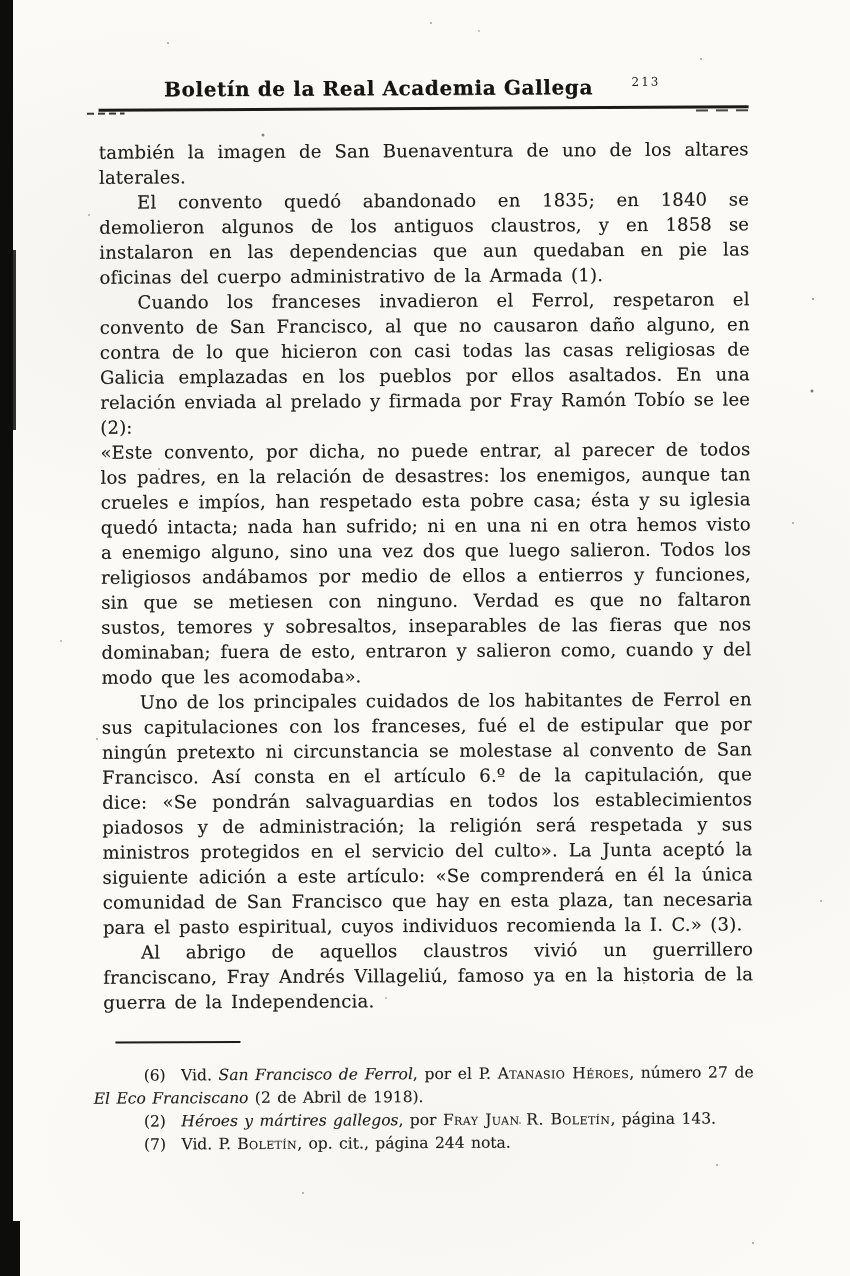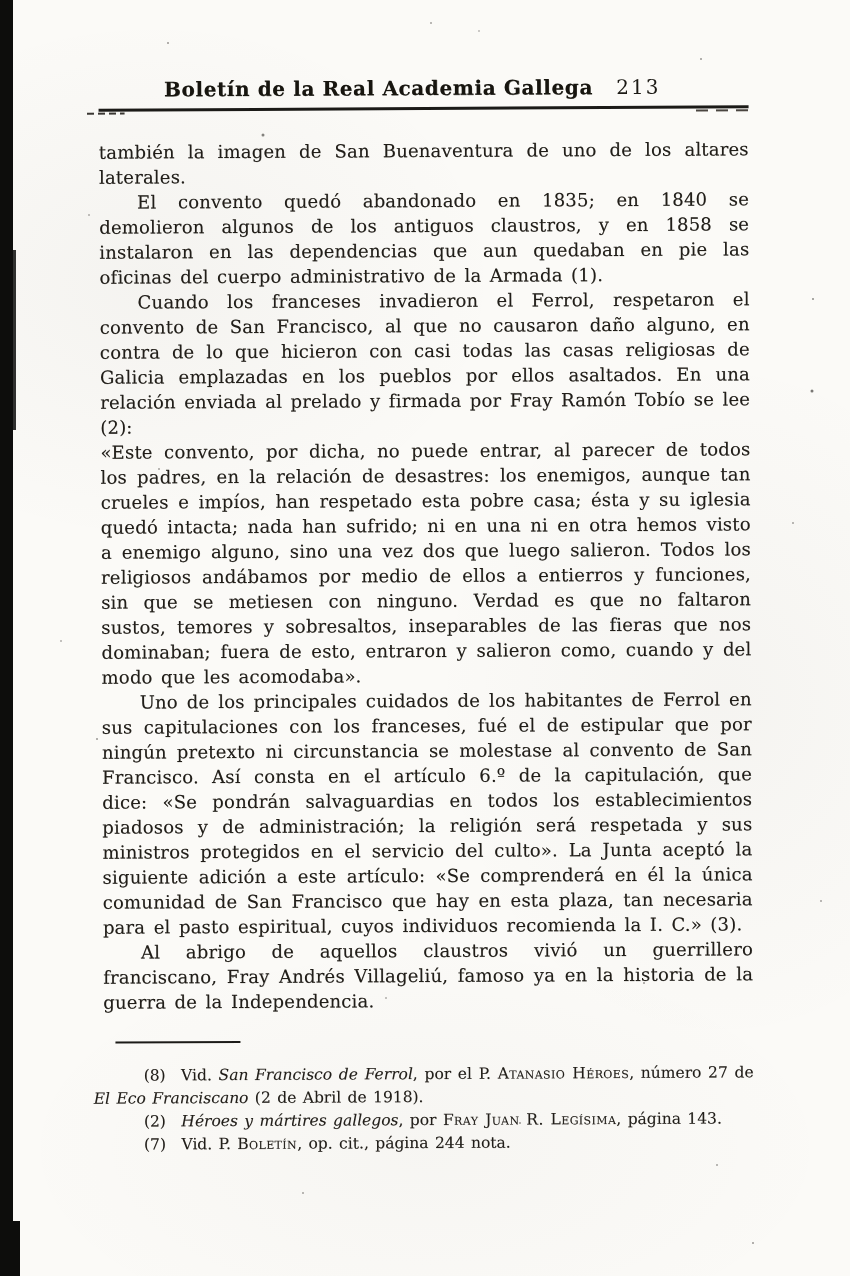--- a/index.html
+++ b/index.html
@@ -89,21 +89,21 @@
     font-size: 20px;
     font-weight: bold;
     letter-spacing: 0.6px;
     color: #17150f;
     text-shadow: 0.3px 0.3px 0.4px rgba(23,21,15,0.55);
     white-space: nowrap;
   }
   .header-page {
     position: absolute;
     right: 88px; top: 76px;
-    font-size: 20px;
+    font-size: 12px;
     letter-spacing: 2px;
     color: #1c1a15;
   }
   .header-rule {
     position: relative;
     margin-top: 4px;
     height: 2.5px;
     background: #1b1a17;
   }
   .header-rule::before {
@@ -174,19 +174,19 @@
         <p class="para indent">El convento quedó abandonado en 1835; en 1840 se demolieron algunos de los antiguos claustros, y en 1858 se instalaron en las dependencias que aun quedaban en pie las oficinas del cuerpo administrativo de la Armada (1).</p>
         <p class="para indent">Cuando los franceses invadieron el Ferrol, respetaron el convento de San Francisco, al que no causaron daño alguno, en contra de lo que hicieron con casi todas las casas religiosas de Galicia emplazadas en los pueblos por ellos asaltados. En una relación enviada al prelado y firmada por Fray Ramón Tobío se lee (2):</p>
         <p class="para">«Este convento, por dicha, no puede entrar, al parecer de todos los padres, en la relación de desastres: los enemigos, aunque tan crueles e impíos, han respetado esta pobre casa; ésta y su iglesia quedó intacta; nada han sufrido; ni en una ni en otra hemos visto a enemigo alguno, sino una vez dos que luego salieron. Todos los religiosos andábamos por medio de ellos a entierros y funciones, sin que se metiesen con ninguno. Verdad es que no faltaron sustos, temores y sobresaltos, inseparables de las fieras que nos dominaban; fuera de esto, entraron y salieron como, cuando y del modo que les acomodaba».</p>
         <p class="para indent">Uno de los principales cuidados de los habitantes de Ferrol en sus capitulaciones con los franceses, fué el de estipular que por ningún pretexto ni circunstancia se molestase al convento de San Francisco. Así consta en el artículo 6.º de la capitulación, que dice: «Se pondrán salvaguardias en todos los establecimientos piadosos y de administración; la religión será respetada y sus ministros protegidos en el servicio del culto». La Junta aceptó la siguiente adición a este artículo: «Se comprenderá en él la única comunidad de San Francisco que hay en esta plaza, tan necesaria para el pasto espiritual, cuyos individuos recomienda la I. C.» (3).</p>
         <p class="para indent">Al abrigo de aquellos claustros vivió un guerrillero franciscano, Fray Andrés Villageliú, famoso ya en la historia de la guerra de la Independencia.</p>
       </div>
 
     <div class="footnote-rule"></div>
 
     <div class="footnotes" id="footnotes">
-        <p class="footnote"><span class="seg-normal">(8) Vid. </span><span class="seg-italic">San Francisco de Ferrol</span><span class="seg-normal">, por el P. </span><span class="seg-smallcaps">Atanasio Héroes</span><span class="seg-normal">, número 27 de </span><span class="seg-italic">El Eco Franciscano</span><span class="seg-normal"> (2 de Abril de 1918).</span></p>
-        <p class="footnote"><span class="seg-normal">(2) </span><span class="seg-italic">Héroes y mártires gallegos</span><span class="seg-normal">, por </span><span class="seg-smallcaps">Fray Juan R. Legísima</span><span class="seg-normal">, página 143.</span></p>
+        <p class="footnote"><span class="seg-normal">(6) Vid. </span><span class="seg-italic">San Francisco de Ferrol</span><span class="seg-normal">, por el P. </span><span class="seg-smallcaps">Atanasio Héroes</span><span class="seg-normal">, número 27 de </span><span class="seg-italic">El Eco Franciscano</span><span class="seg-normal"> (2 de Abril de 1918).</span></p>
+        <p class="footnote"><span class="seg-normal">(2) </span><span class="seg-italic">Héroes y mártires gallegos</span><span class="seg-normal">, por </span><span class="seg-smallcaps">Fray Juan R. Boletín</span><span class="seg-normal">, página 143.</span></p>
         <p class="footnote"><span class="seg-normal">(7) Vid. P. </span><span class="seg-smallcaps">Boletín</span><span class="seg-normal">, op. cit., página 244 nota.</span></p>
       </div>
 
   </div>
 </div>
 
 </body></html>

